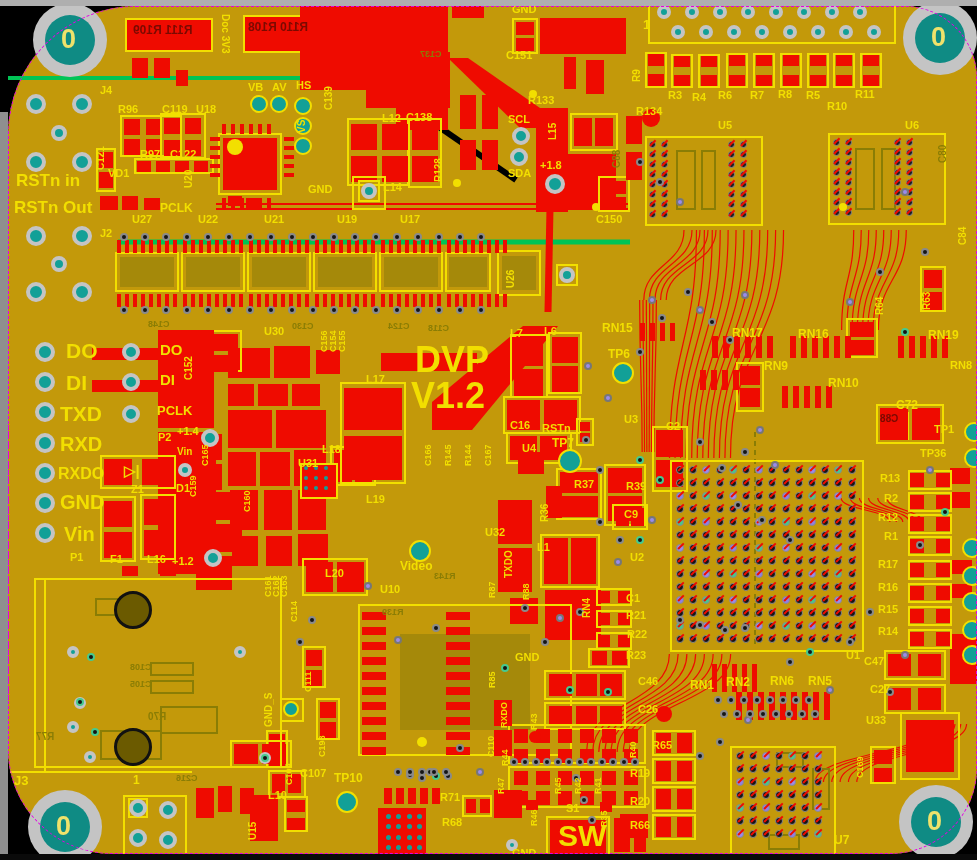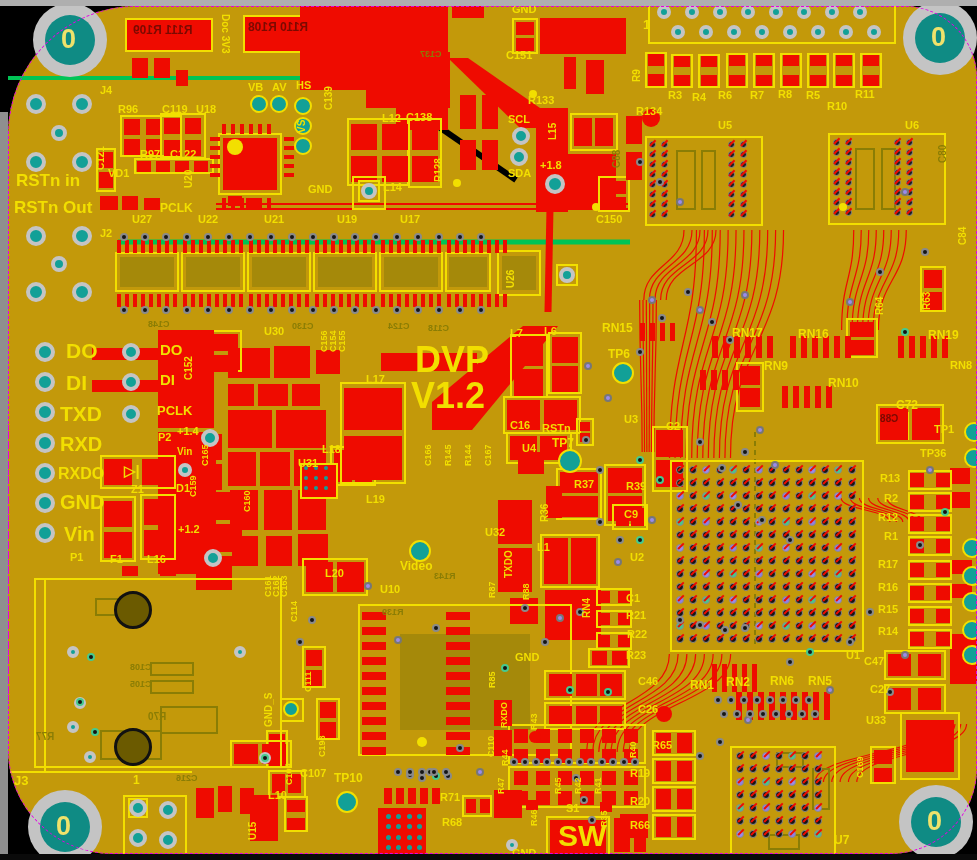--- a/index.html
+++ b/index.html
@@ -1604,21 +1604,21 @@
       <div class="lbl" style="left: 160px; top: 342px; font-size: 15px;">DO</div>
       <div class="lbl" style="left: 160px; top: 372px; font-size: 15px;">DI</div>
       <div class="lbl" style="left: 157px; top: 404px; font-size: 13px;">PCLK</div>
       <div class="lbl" style="left: 158px; top: 432px; font-size: 11px;">P2</div>
       <div class="lbl" style="left: 177px; top: 426px; font-size: 11px;">+1.4</div>
       <div class="lbl" style="left: 177px; top: 447px; font-size: 10px;">Vin</div>
       <div class="lbl" style="left: 176px; top: 483px; font-size: 11px;">D1</div>
       <div class="lbl" style="left: 131px; top: 484px; font-size: 11px;">Z1</div>
       <div class="lbl" style="left: 110px; top: 554px; font-size: 11px;">F1</div>
       <div class="lbl" style="left: 147px; top: 554px; font-size: 11px;">L16</div>
-      <div class="lbl" style="left: 172px; top: 524px; font-size: 11px; margin-left: 6px;">+1.2</div>
+      <div class="lbl" style="left: 172px; top: 556px; font-size: 11px;">+1.2</div>
       <div class="lbl" style="left: 70px; top: 552px; font-size: 11px;">P1</div>
       <div class="lbl" style="left: 100px; top: 228px; font-size: 11px;">J2</div>
       <div class="lbl" style="left: 201px; top: 466px; font-size: 9px; transform-origin: 0px 0px; transform: rotate(-90deg);">C165</div>
       <div class="lbl" style="left: 189px; top: 497px; font-size: 9px; transform-origin: 0px 0px; transform: rotate(-90deg);">C159</div>
       <div class="lbl" style="left: 243px; top: 512px; font-size: 9px; transform-origin: 0px 0px; transform: rotate(-90deg);">C160</div>
       <div class="lbl" style="left: 322px; top: 444px; font-size: 11px;">L18</div>
       <div class="lbl" style="left: 298px; top: 458px; font-size: 11px;">U31</div>
       <div class="lbl" style="left: 366px; top: 494px; font-size: 11px;">L19</div>
       <div class="lbl" style="left: 325px; top: 568px; font-size: 11px;">L20</div>
       <div class="lbl" style="left: 380px; top: 584px; font-size: 11px;">U10</div>

